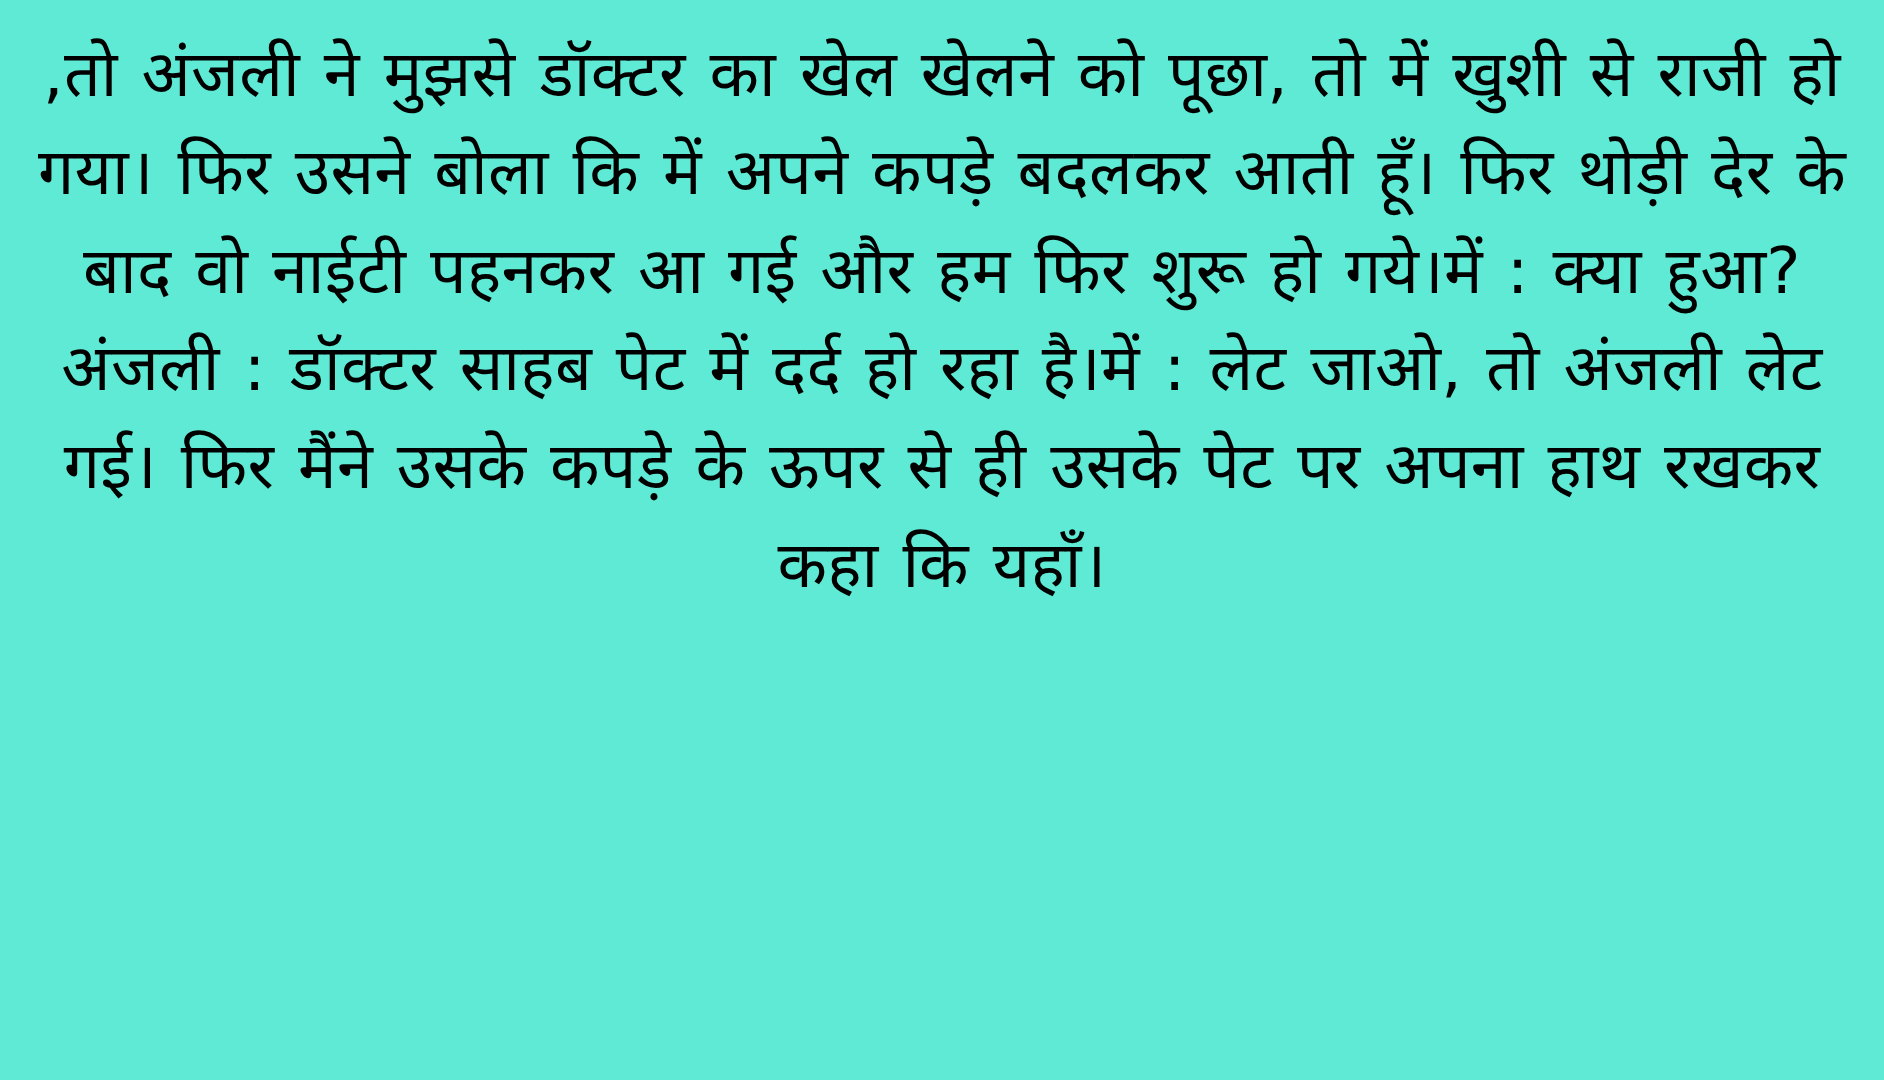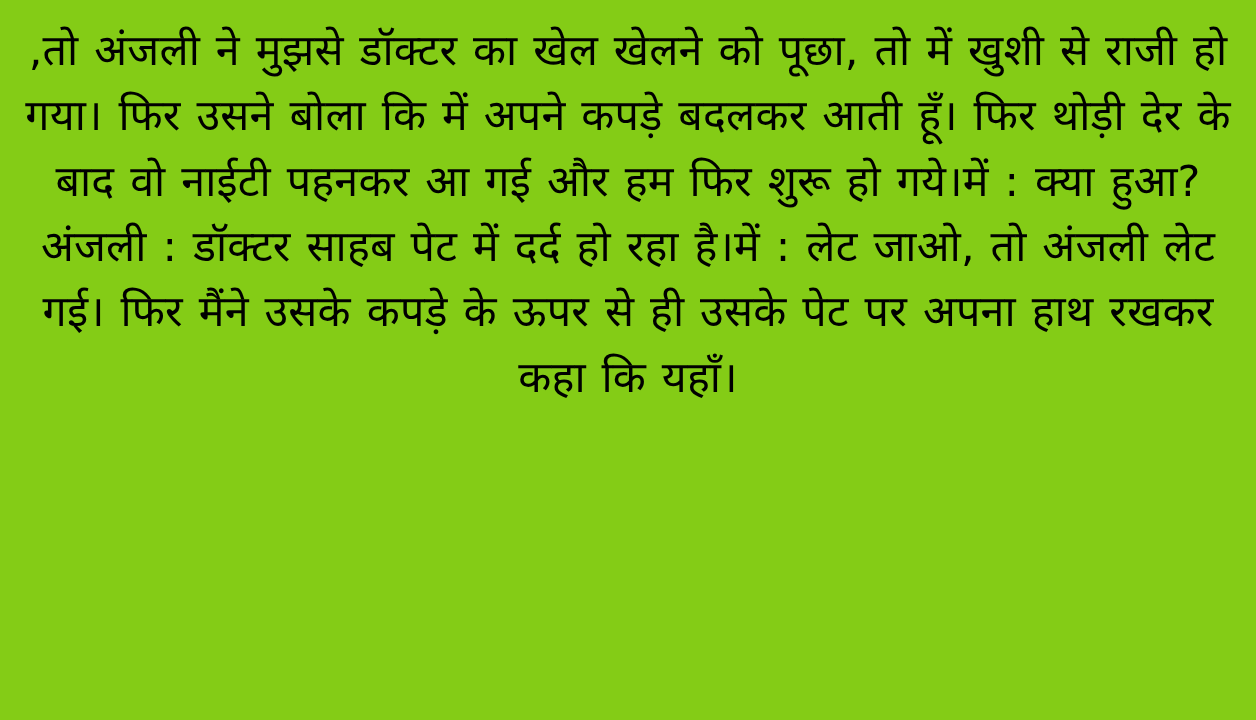--- a/index.html
+++ b/index.html
@@ -10,21 +10,21 @@
   body {
     width: 1256px;
     height: 720px;
     overflow: hidden;
     font-family: "DejaVu Sans", sans-serif;
   }
   .page {
     box-sizing: border-box;
     width: 1256px;
     height: 720px;
-    background: #84cc16;
+    background: #5eead4;
     padding: 18px 14px 10px 14px;
     display: flex;
     align-items: flex-start;
     justify-content: center;
   }
   .story-text {
     width: 100%;
     color: #000000;
     font-family: "DejaVu Sans", sans-serif;
     font-size: 43px;

